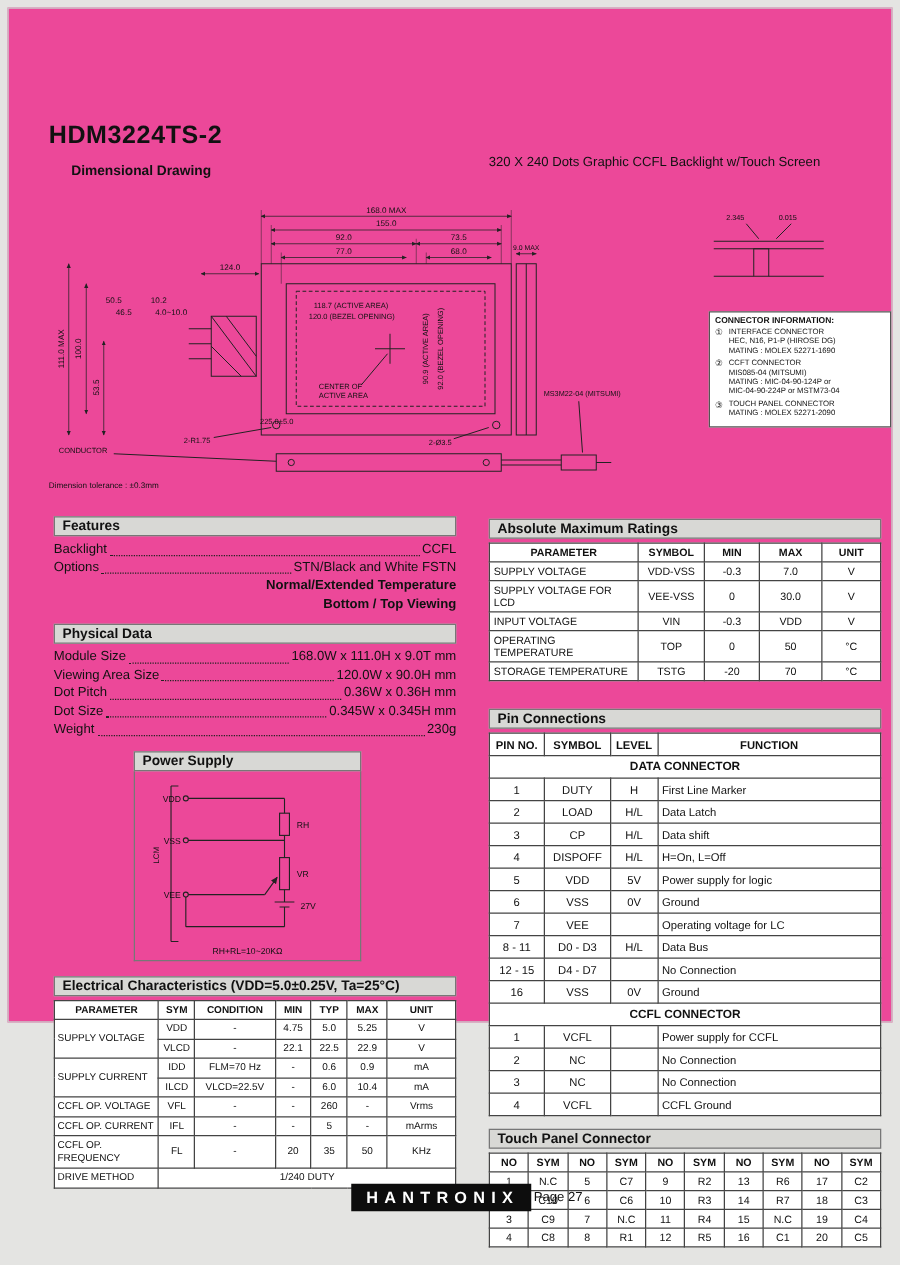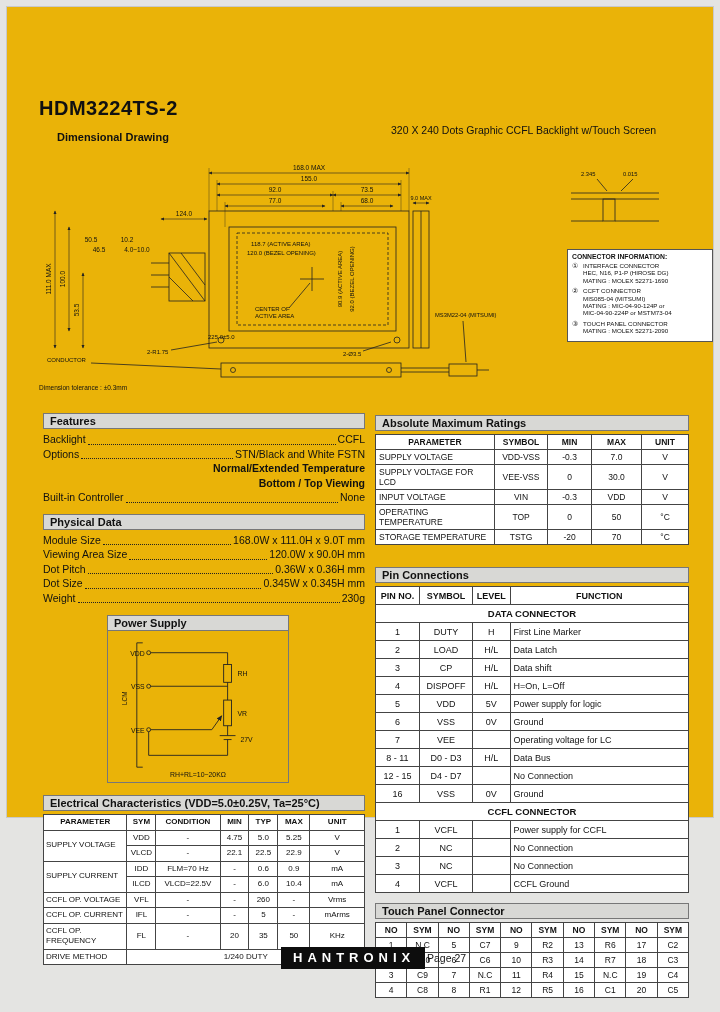--- a/index.html
+++ b/index.html
@@ -1,35 +1,35 @@
 <!DOCTYPE html>
 <html><head>
 <meta charset="utf-8">
 <style>
   * { margin:0; padding:0; box-sizing:border-box; }
   html,body { width:720px; height:1012px; }
   body { background:#e4e4e2; font-family:"Liberation Sans", sans-serif; color:#111; position:relative; overflow:hidden; }
-  .page { position:absolute; left:6px; top:6px; width:708px; height:812px; background:#eab308; border:1px solid #c9c9c9; }
+  .page { position:absolute; left:6px; top:6px; width:708px; height:812px; background:#ec4899; border:1px solid #c9c9c9; }
 
   .doc-title { position:absolute; left:32px; top:90px; font-size:20px; font-weight:bold; letter-spacing:.5px; }
   .drawing-sec-title { position:absolute; left:50px; top:124px; font-size:11px; font-weight:bold; }
   .doc-subtitle { position:absolute; left:384px; top:117px; font-size:10.5px; }
 
   .drawing-wrap { position:absolute; left:4px; top:146px; width:702px; height:260px; }
   .drawing { position:absolute; left:0; top:0; width:702px; height:260px; }
   svg text { font-family:"Liberation Sans", sans-serif; fill:#111; }
 
   .conn-info { position:absolute; left:556px; top:96px; width:146px; border:1px solid #555; background:#fff; padding:3px 4px; }
   .conn-info .ci-title { font-size:6.8px; font-weight:bold; margin-bottom:2px; }
   .ci-item { display:flex; margin-bottom:3px; }
   .ci-num { font-size:7px; width:11px; flex:none; }
   .ci-lines { font-size:6.2px; line-height:7.4px; }
 
   .left-col { position:absolute; left:36px; top:406px; width:322px; }
-  .right-col { position:absolute; left:368px; top:408px; width:314px; }
+  .right-col { position:absolute; left:384px; top:408px; width:314px; }
 
   .sec-title { background:#d8d8d5; border:1px solid #777; font-size:11px; font-weight:bold; padding:1px 6px; margin-bottom:3px; }
   .sec { margin-bottom:9px; }
 
   .leader-row { display:flex; align-items:flex-end; font-size:10.5px; line-height:14.5px; }
   .lr-dots { flex:1; border-bottom:1.6px dotted #222; margin:0 2px 2px 2px; }
   .no-dots { justify-content:flex-end;font-weight:bold; }
 
   table { border-collapse:collapse; width:100%; table-layout:fixed; background:#fff; }
   th, td { border:1px solid #444; text-align:center; vertical-align:middle; padding:2px 3px; }
@@ -211,25 +211,20 @@
         <span>Options</span>
         <span class="lr-dots"></span>
         <span>STN/Black and White FSTN</span>
       </div>
       <div class="leader-row no-dots">
         <span>Normal/Extended Temperature</span>
       </div>
       <div class="leader-row no-dots">
         <span>Bottom / Top Viewing</span>
       </div>
-      <div class="leader-row">
-        <span>Built-in Controller</span>
-        <span class="lr-dots"></span>
-        <span>None</span>
-      </div>
     </div>
 
     <div class="sec">
       <div class="sec-title">Physical Data</div>
       <div class="leader-row">
         <span>Module Size</span>
         <span class="lr-dots"></span>
         <span>168.0W x 111.0H x 9.0T mm</span>
       </div>
       <div class="leader-row">

